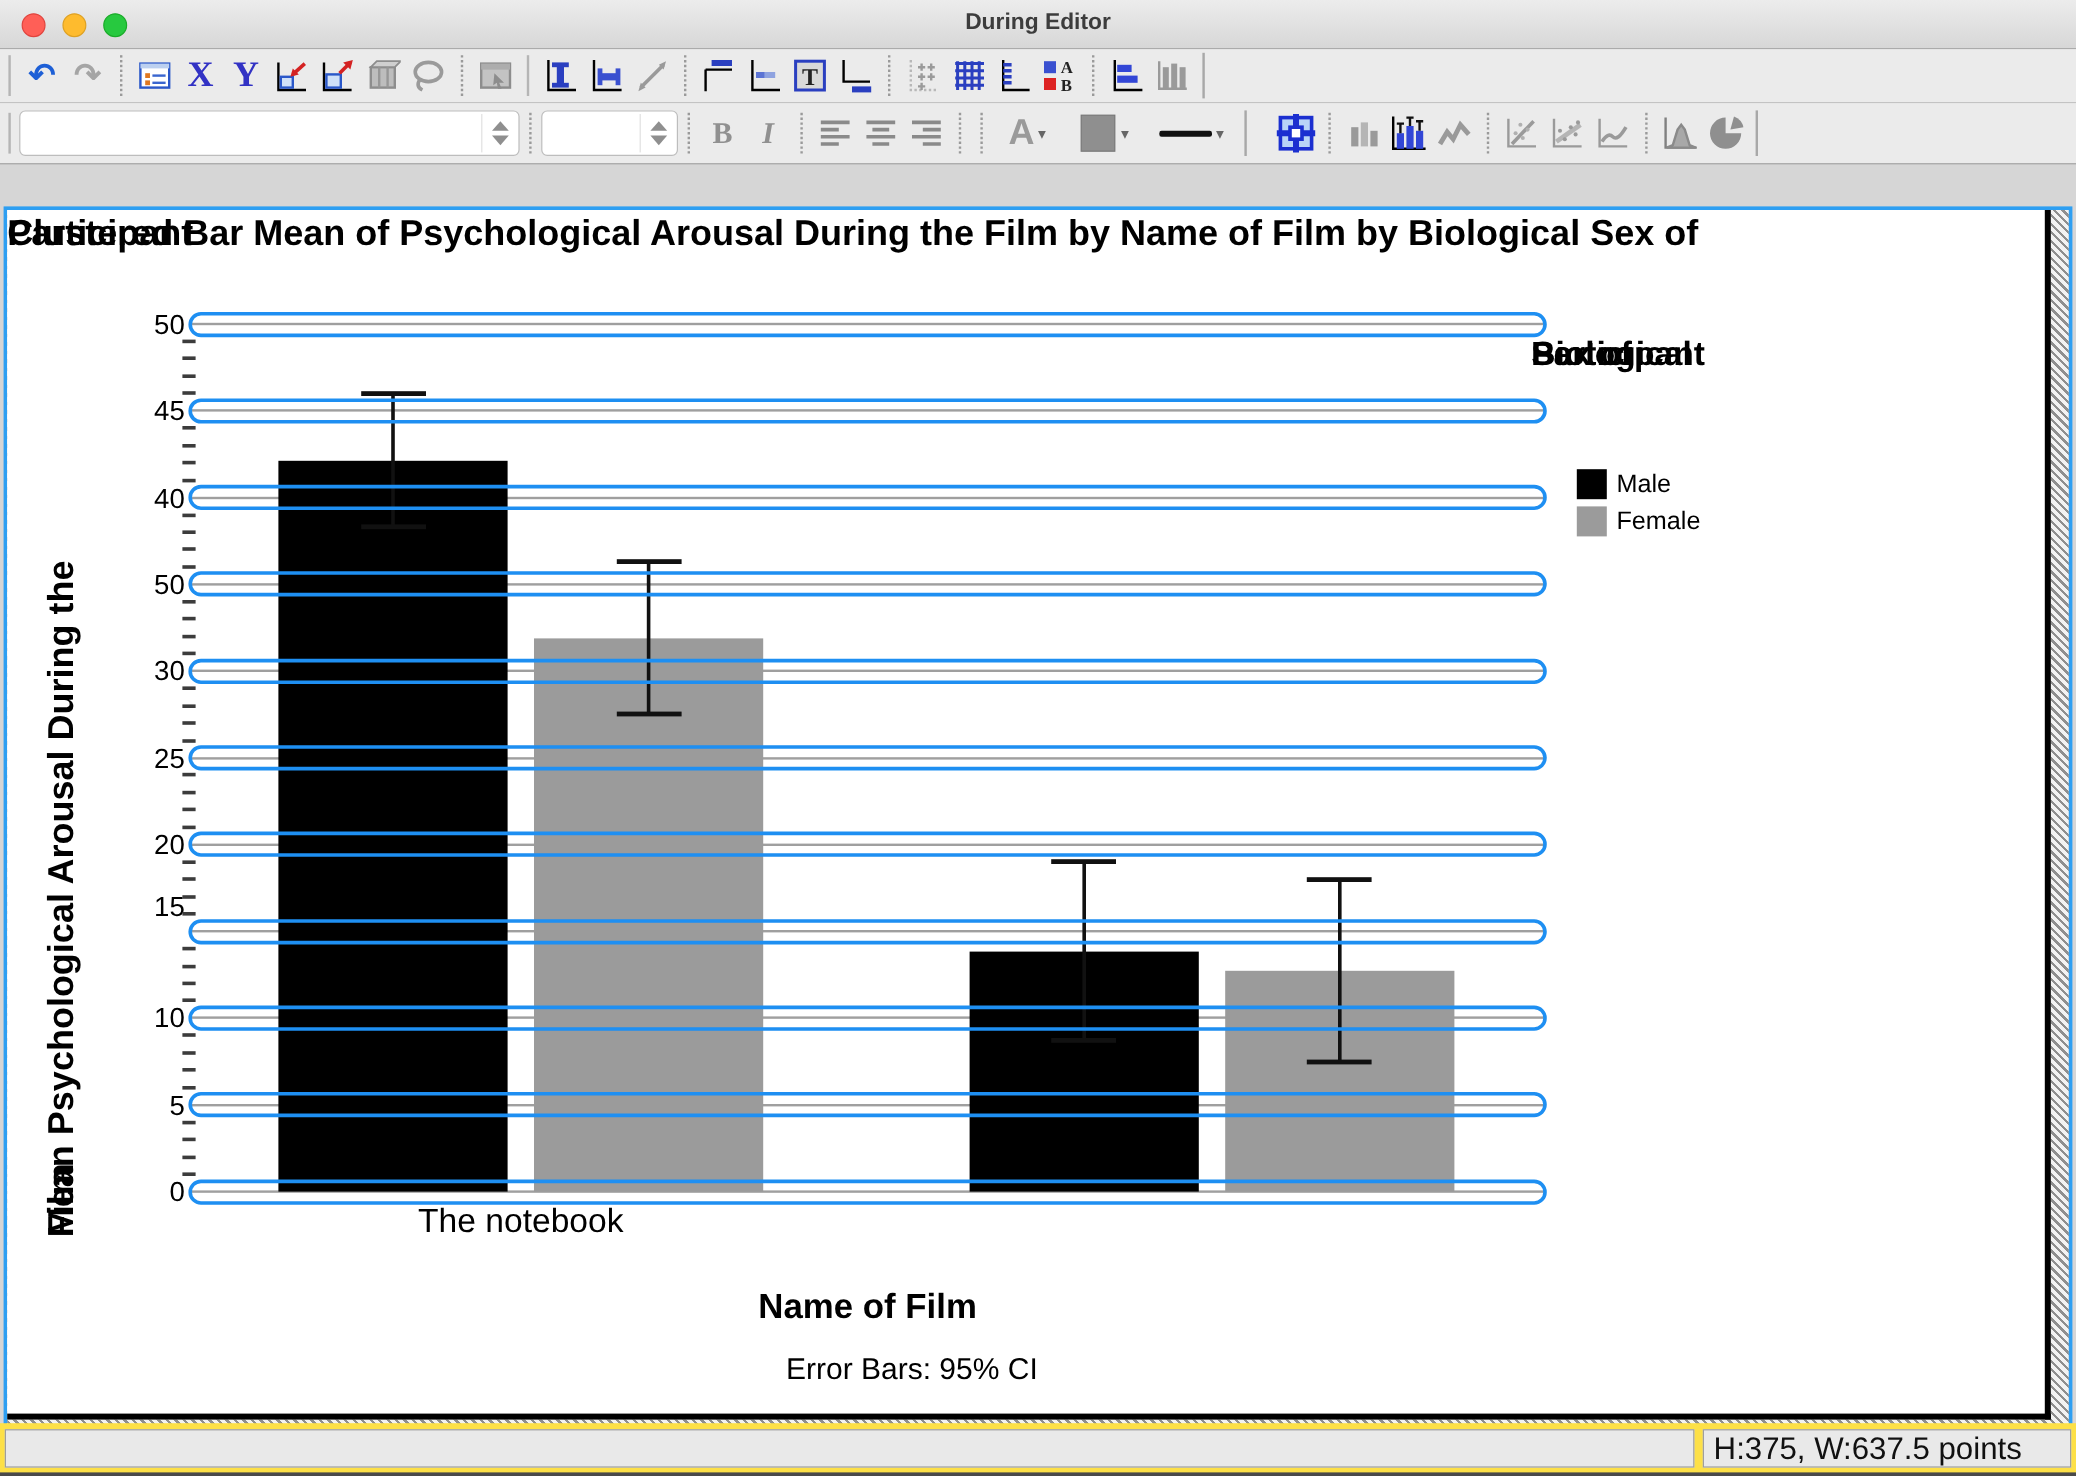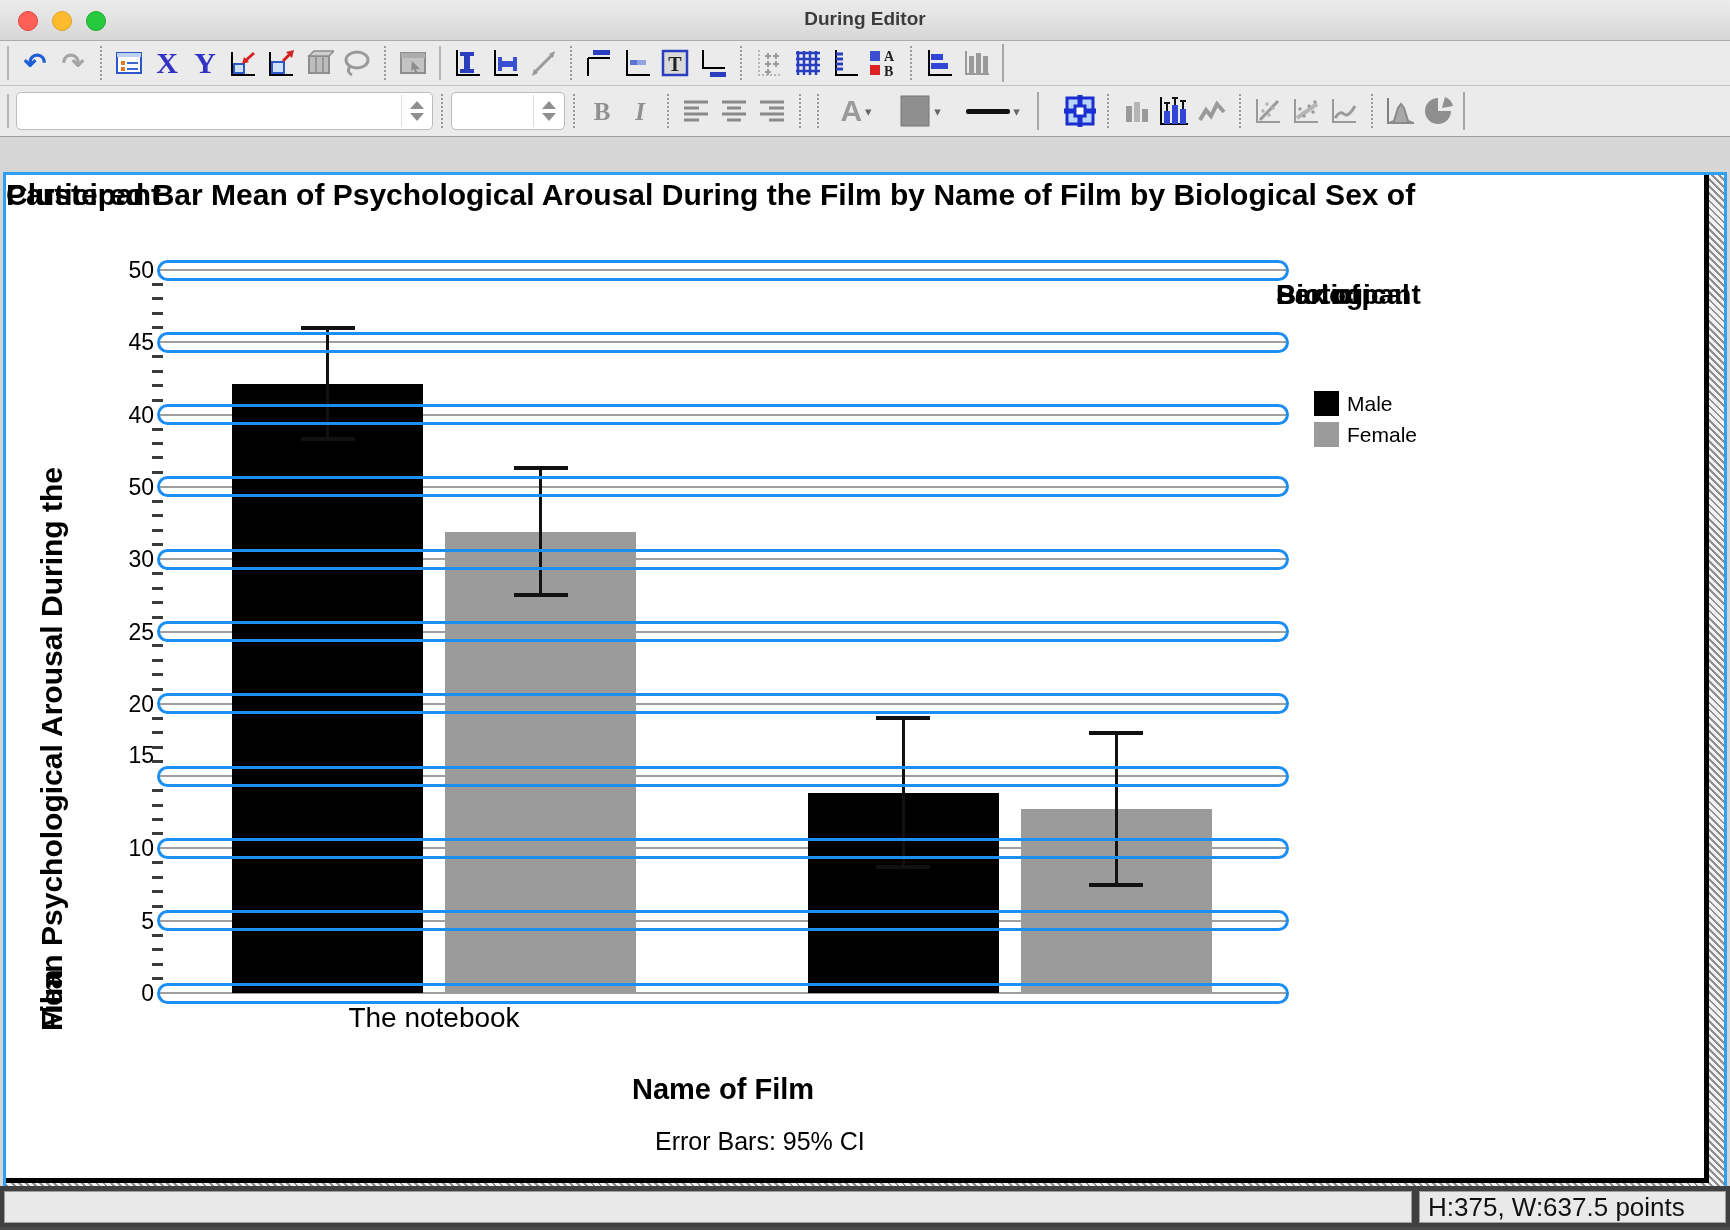--- a/index.html
+++ b/index.html
@@ -44,21 +44,21 @@
   .legend-swatch{width:25px;height:25px;left:1308px;}
   .legend-label{left:1341px;font-size:21px;}
   .gridline{background:#9f9f9f;height:2px;}
   .tick-label{width:70px;text-align:right;font-size:23px;}
   .minordash{background:#3c3c3c;}
   .bar{}
   .errline{background:#111;}
   .pill{border:3px solid #1e8ff2;border-radius:12px;box-sizing:border-box;}
   .cat-label{font-size:28px;transform:translateX(-50%);white-space:nowrap;}
   
-  .statusbar{position:absolute;left:0;top:1186px;width:1730px;height:44px;background:#404040;border-bottom:3px solid #4a4a4a;box-sizing:border-box;}
+  .statusbar{position:absolute;left:0;top:1186px;width:1730px;height:44px;background:#fde047;border-bottom:3px solid #4a4a4a;box-sizing:border-box;}
   .panel{position:absolute;top:5px;height:32px;border:1px solid #9e9e9e;background:#e9e9e9;box-sizing:border-box;
     font-size:26px;color:#111;display:flex;align-items:center;padding-left:8px;}
   .panel.left{left:4px;width:1408px;}
   .panel.right{left:1419px;width:307px;}
 </style>
 </head>
 <body>
 
 <div class="titlebar">
   <div class="tl red"></div>

